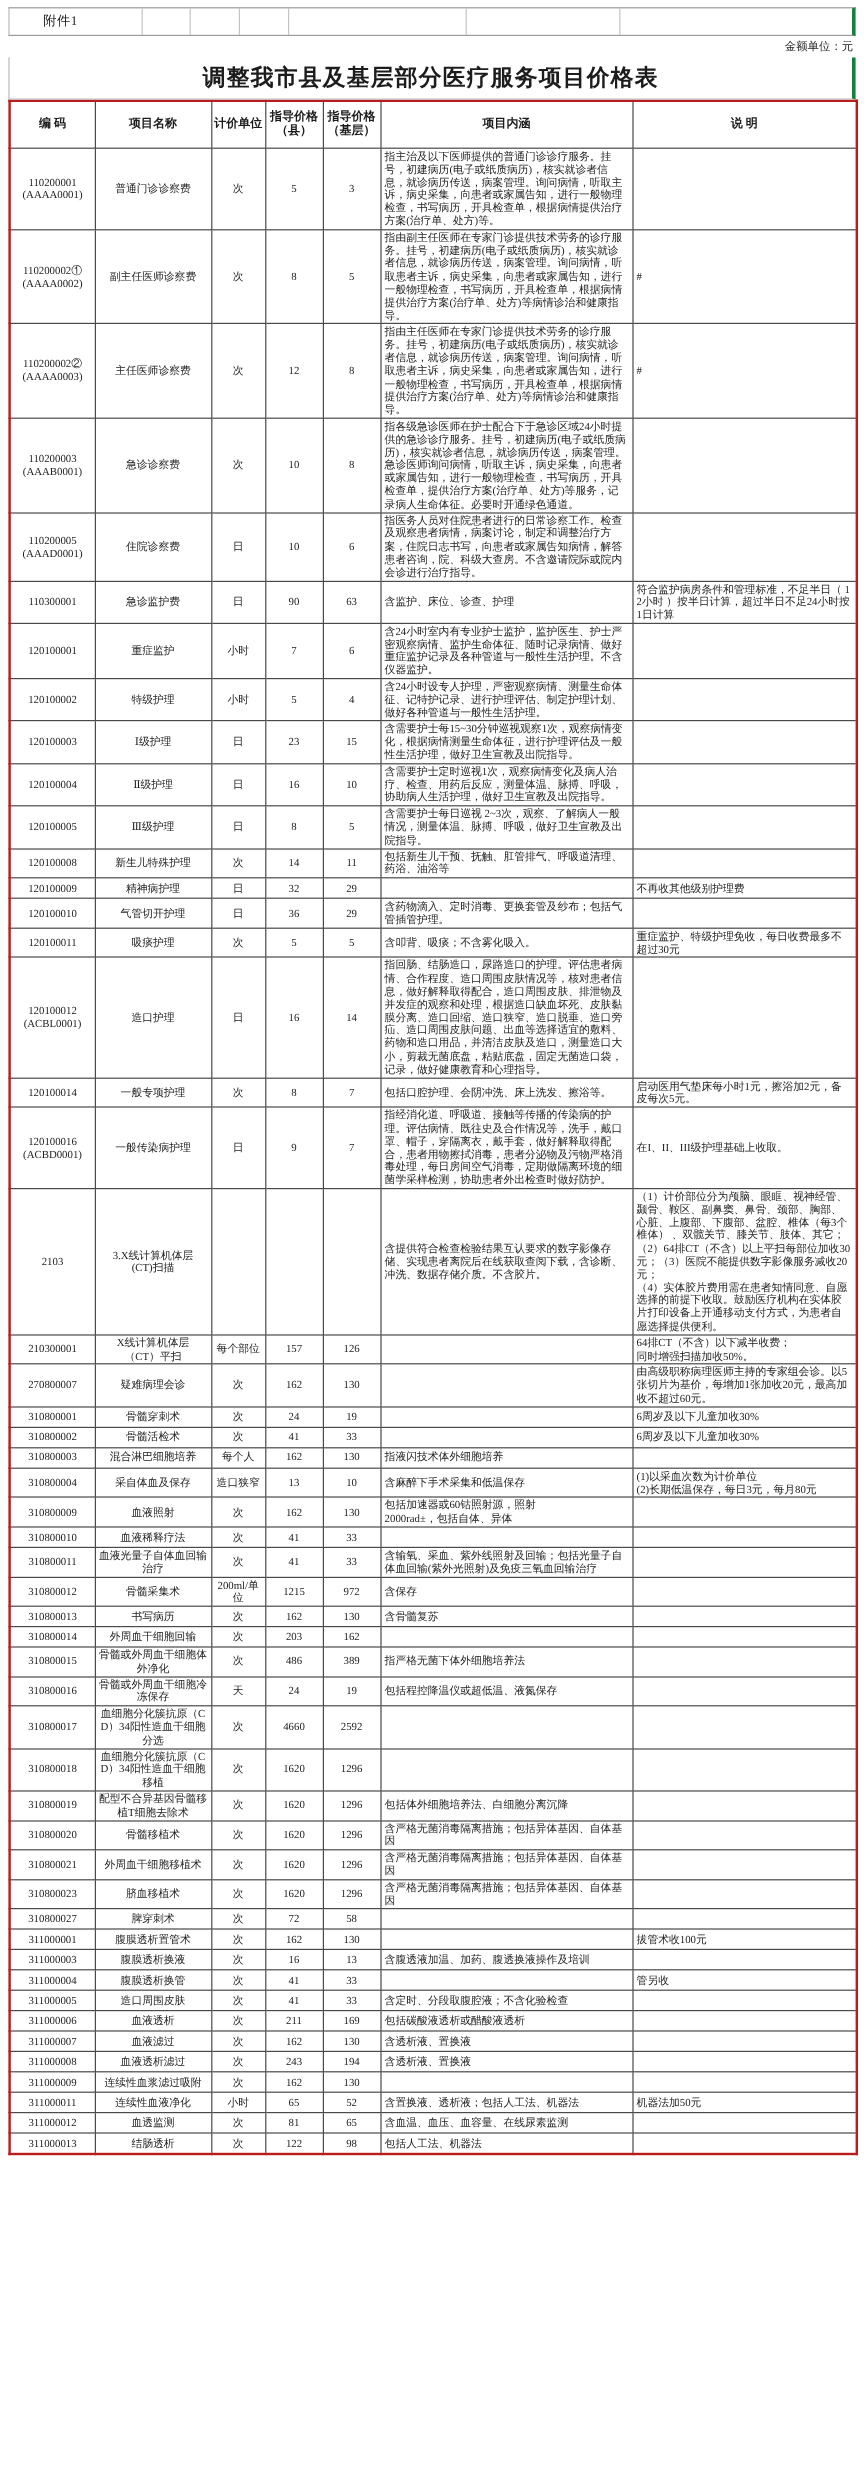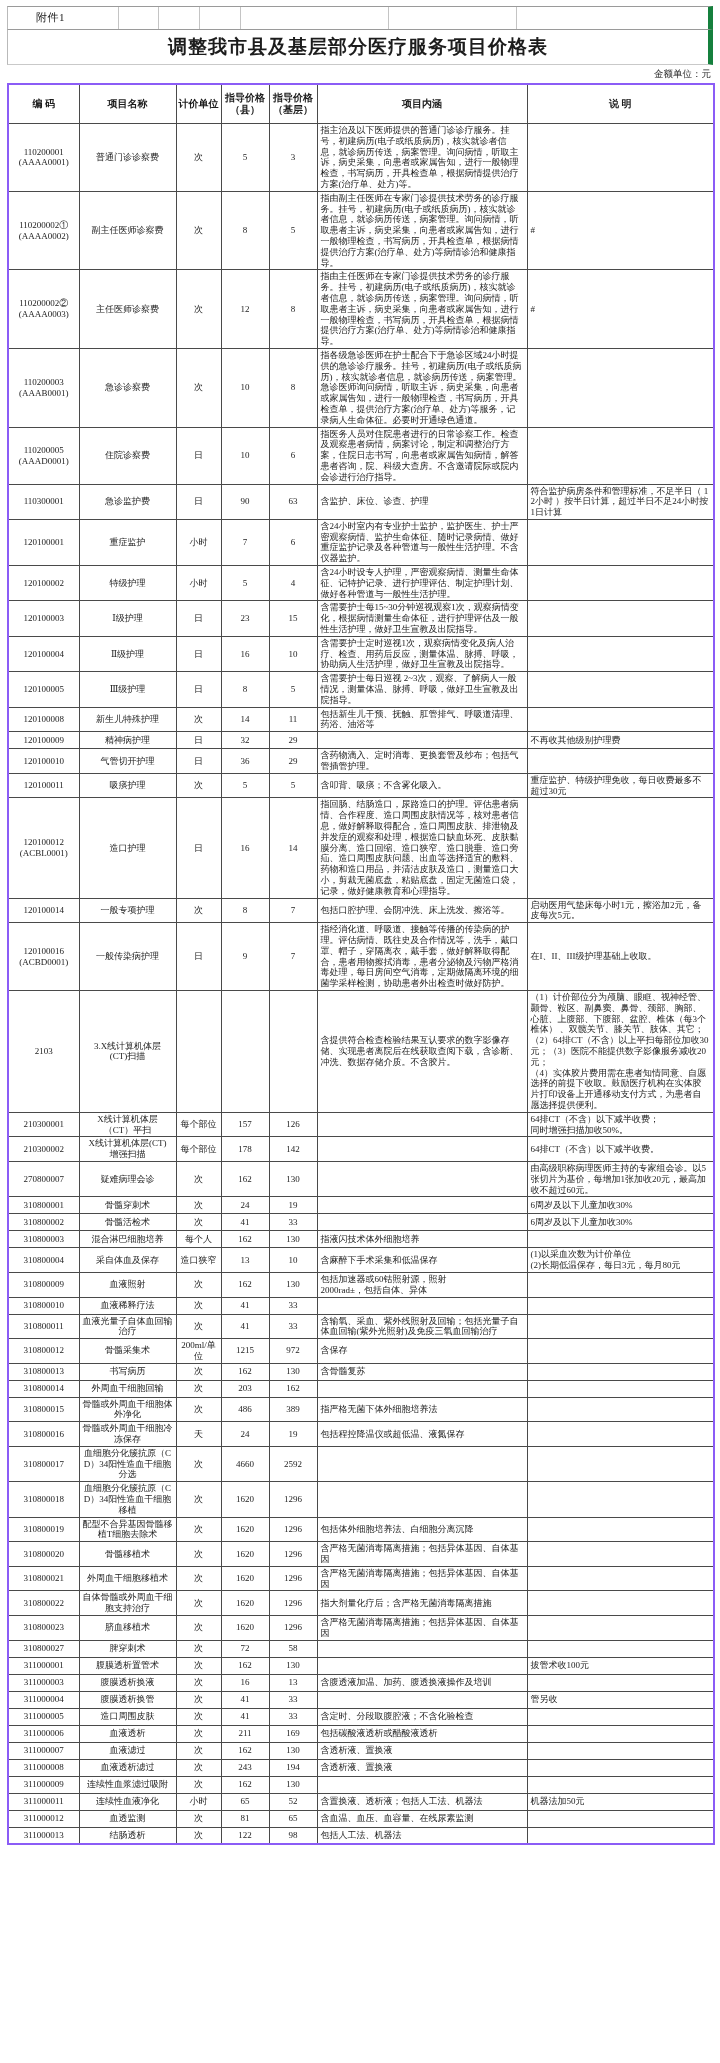--- a/index.html
+++ b/index.html
@@ -4,35 +4,35 @@
 <style>
   html,body{margin:0;padding:0;background:#ffffff;}
   body{
     width:720px;
     font-family:"Liberation Serif","DejaVu Serif",serif;
     color:#1c1c1c;
     -webkit-font-smoothing:antialiased;
   }
   .page{position:relative;width:720px;padding-top:6px;}
   
-  .band{position:relative;margin:0 7px;border-left:1px solid #b9b9b9;border-right:5px solid #15803d;}
+  .band{position:relative;margin:0 7px;border-left:1px solid #b9b9b9;border-right:3px solid #15803d;}
   .band-att{height:22px;border-top:1px solid #9a9a9a;border-bottom:1px solid #9a9a9a;}
   .att-label{position:absolute;left:28px;top:3px;font-size:11px;letter-spacing:.5px;}
   .vline{position:absolute;top:0;bottom:0;width:1px;background:#c4c4c4;}
   .band-title{height:34px;border-bottom:1px solid #c9c9c9;display:flex;align-items:center;justify-content:center;}
   .title-text{font-size:19px;font-weight:bold;letter-spacing:1px;}
   .band-unit{height:18px;display:flex;align-items:flex-end;justify-content:flex-end;}
   .unit-text{font-size:9.5px;padding:0 2px 2px 0;}
   
   table.price{
     border-collapse:collapse;
     table-layout:fixed;
     width:706px;
     margin:0 7px 16px 7px;
-    border:2px solid #8b5cf6;
+    border:2px solid #b91c1c;
   }
   table.price th,table.price td{
     border:1px solid #4a4a4a;
     padding:1px 3px;
     vertical-align:middle;
     font-size:9px;
     line-height:1.2;
     white-space:pre-line;
     overflow:hidden;
     word-break:break-all;
@@ -60,26 +60,26 @@
   <div class="band band-att">
     <span class="att-label">附件1</span>
     <span class="vline" style="left:110px"></span>
     <span class="vline" style="left:150px"></span>
     <span class="vline" style="left:191px"></span>
     <span class="vline" style="left:232px"></span>
     <span class="vline" style="left:380px"></span>
     <span class="vline" style="left:508px"></span>
   </div>
 
+  <div class="band band-unit" style="border-left:none;border-right:none;">
+    <span class="unit-text">金额单位：元</span>
+  </div>
+
   <div class="band band-title">
     <span class="title-text">调整我市县及基层部分医疗服务项目价格表</span>
-  </div>
-
-  <div class="band band-unit" style="border-left:none;border-right:none;">
-    <span class="unit-text">金额单位：元</span>
   </div>
 
   <table class="price">
     <colgroup>
       <col style="width:71px">
       <col style="width:97px">
       <col style="width:45px">
       <col style="width:48px">
       <col style="width:48px">
       <col style="width:210px">
@@ -284,30 +284,20 @@
       <td class="c-name">X线计算机体层
 （CT）平扫</td>
       <td class="c-unit">每个部位</td>
       <td class="c-p">157</td>
       <td class="c-p">126</td>
       <td class="c-ct"></td>
       <td class="c-nt">64排CT（不含）以下减半收费；
 同时增强扫描加收50%。</td>
     </tr>
         <tr>
-      <td class="c-code">210300002</td>
-      <td class="c-name">X线计算机体层(CT)
-增强扫描</td>
-      <td class="c-unit">每个部位</td>
-      <td class="c-p">178</td>
-      <td class="c-p">142</td>
-      <td class="c-ct"></td>
-      <td class="c-nt">64排CT（不含）以下减半收费。</td>
-    </tr>
-        <tr>
       <td class="c-code">270800007</td>
       <td class="c-name">疑难病理会诊</td>
       <td class="c-unit">次</td>
       <td class="c-p">162</td>
       <td class="c-p">130</td>
       <td class="c-ct"></td>
       <td class="c-nt">由高级职称病理医师主持的专家组会诊。以5张切片为基价，每增加1张加收20元，最高加收不超过60元。</td>
     </tr>
         <tr>
       <td class="c-code">310800001</td>
@@ -458,29 +448,20 @@
         <tr>
       <td class="c-code">310800021</td>
       <td class="c-name">外周血干细胞移植术</td>
       <td class="c-unit">次</td>
       <td class="c-p">1620</td>
       <td class="c-p">1296</td>
       <td class="c-ct">含严格无菌消毒隔离措施；包括异体基因、自体基因</td>
       <td class="c-nt"></td>
     </tr>
         <tr>
-      <td class="c-code">310800022</td>
-      <td class="c-name">自体骨髓或外周血干细胞支持治疗</td>
-      <td class="c-unit">次</td>
-      <td class="c-p">1620</td>
-      <td class="c-p">1296</td>
-      <td class="c-ct">指大剂量化疗后；含严格无菌消毒隔离措施</td>
-      <td class="c-nt"></td>
-    </tr>
-        <tr>
       <td class="c-code">310800023</td>
       <td class="c-name">脐血移植术</td>
       <td class="c-unit">次</td>
       <td class="c-p">1620</td>
       <td class="c-p">1296</td>
       <td class="c-ct">含严格无菌消毒隔离措施；包括异体基因、自体基因</td>
       <td class="c-nt"></td>
     </tr>
         <tr>
       <td class="c-code">310800027</td>

